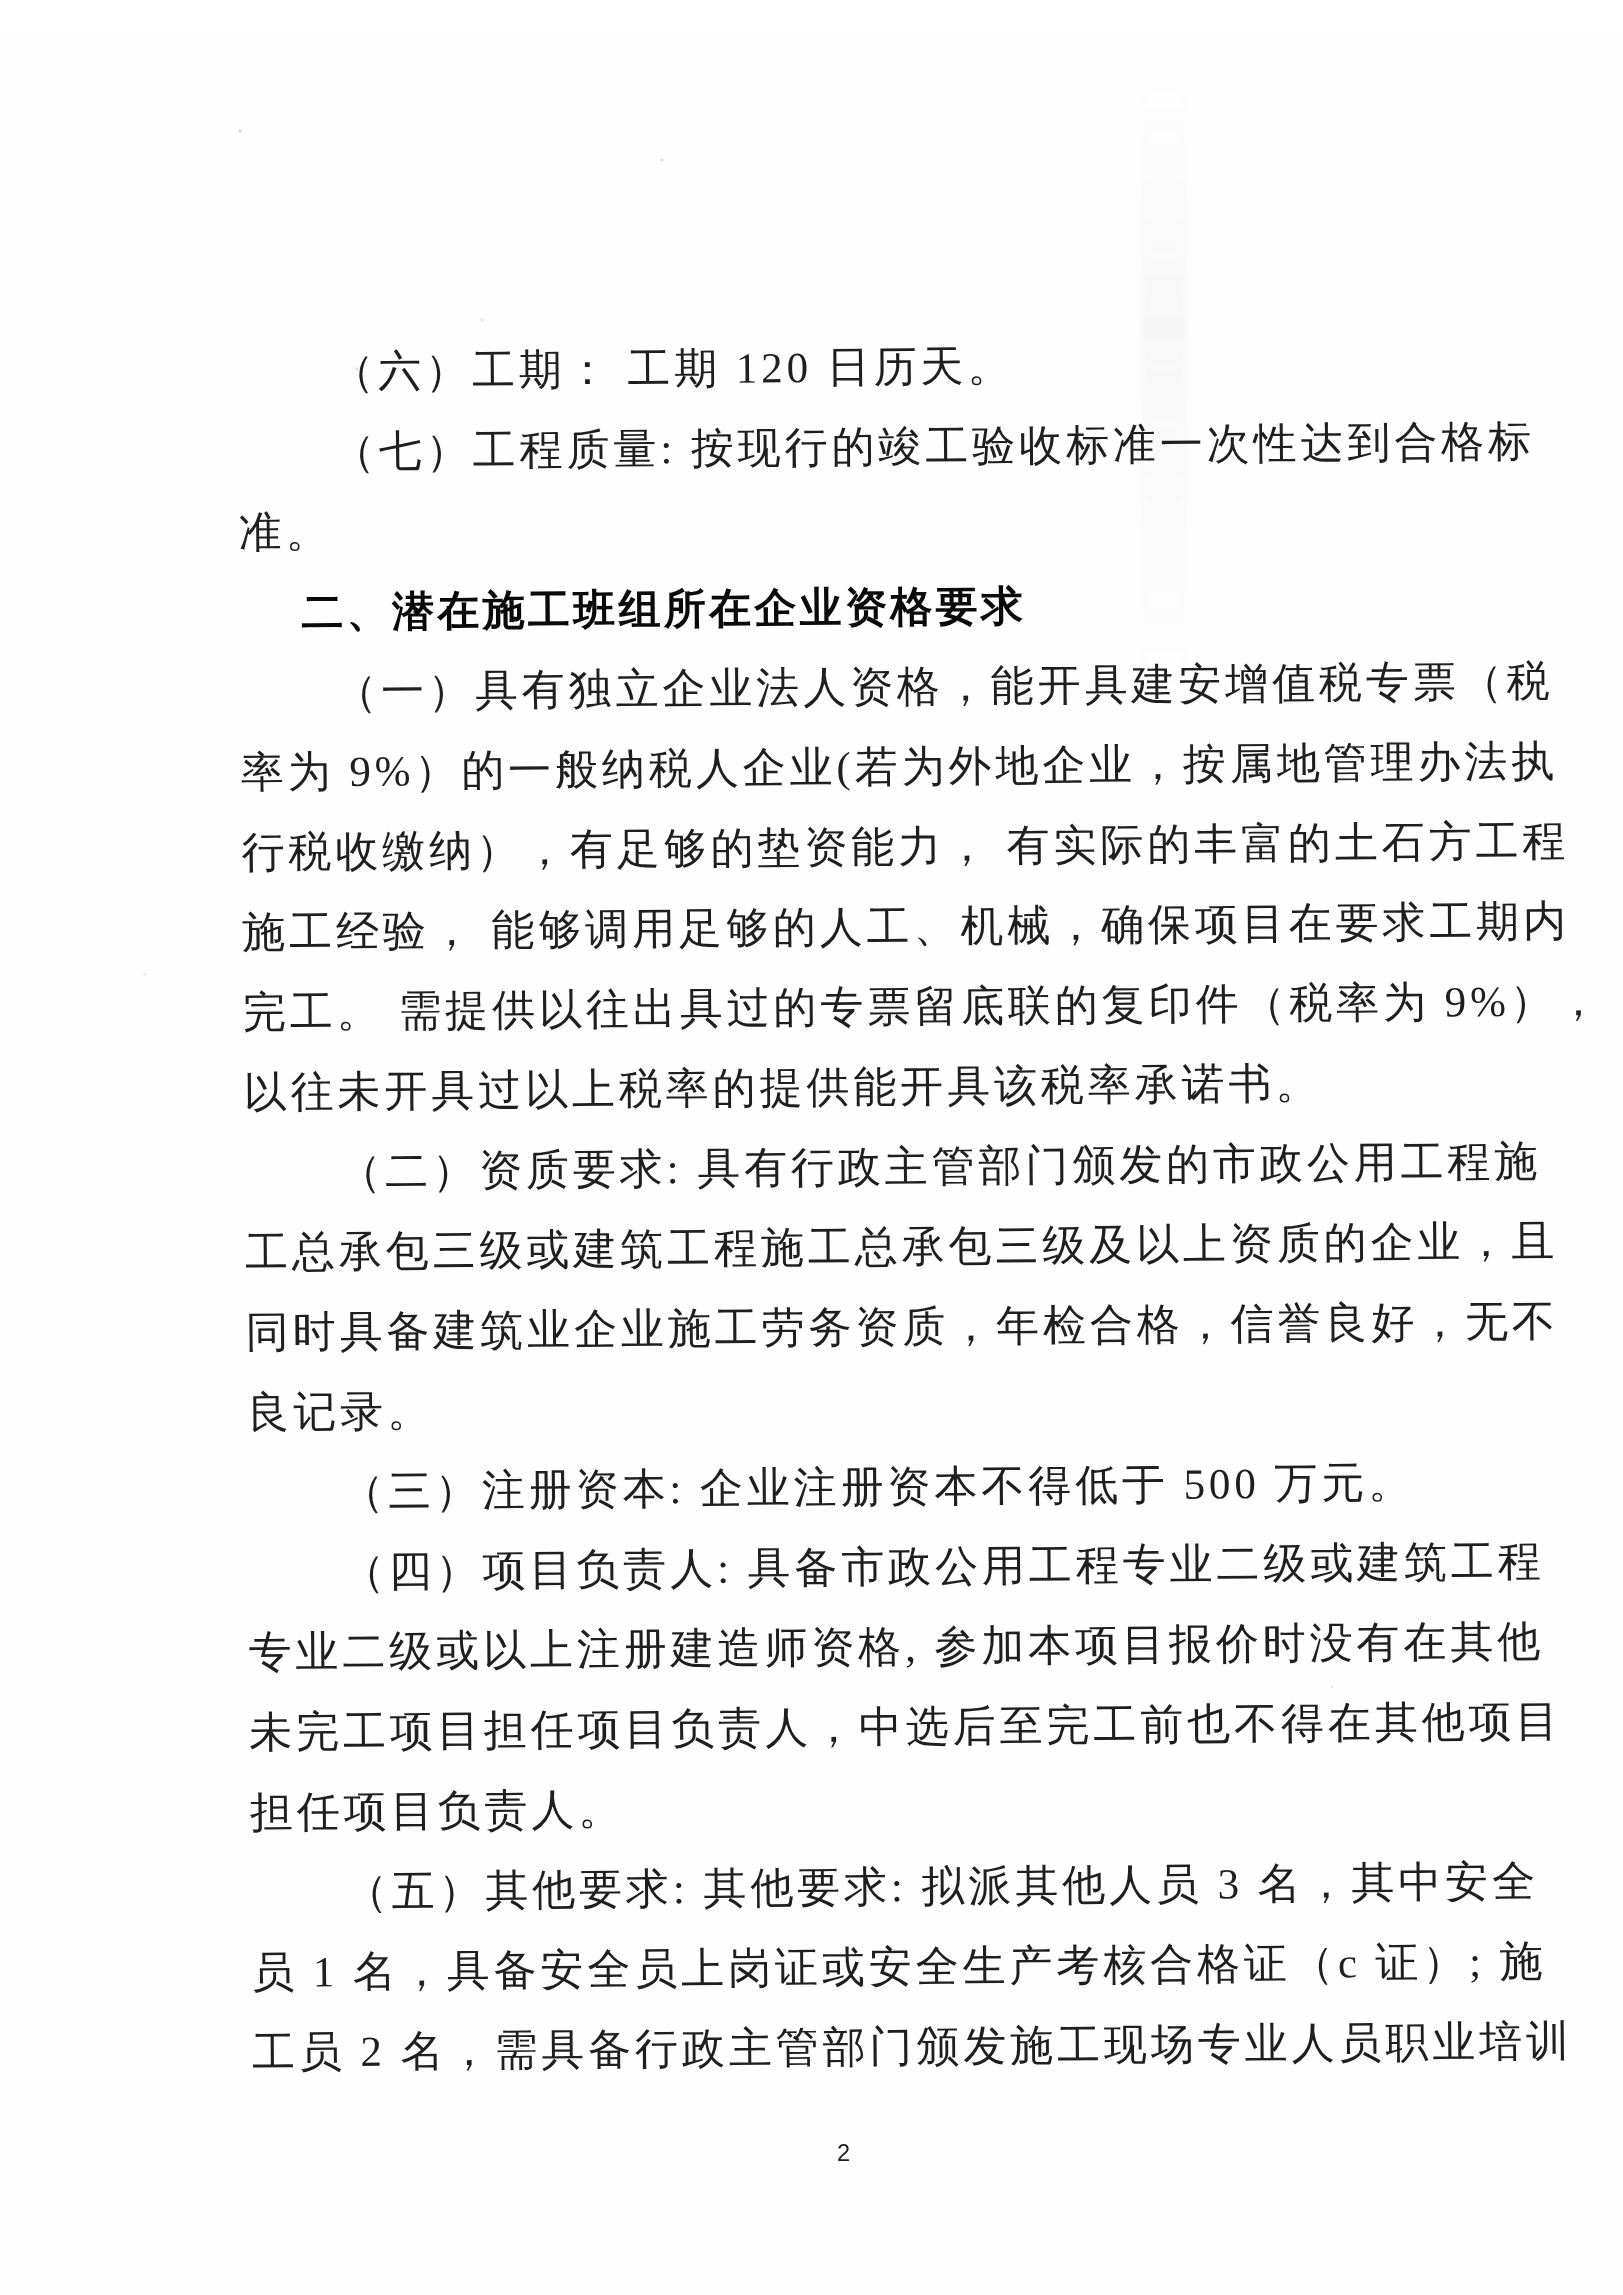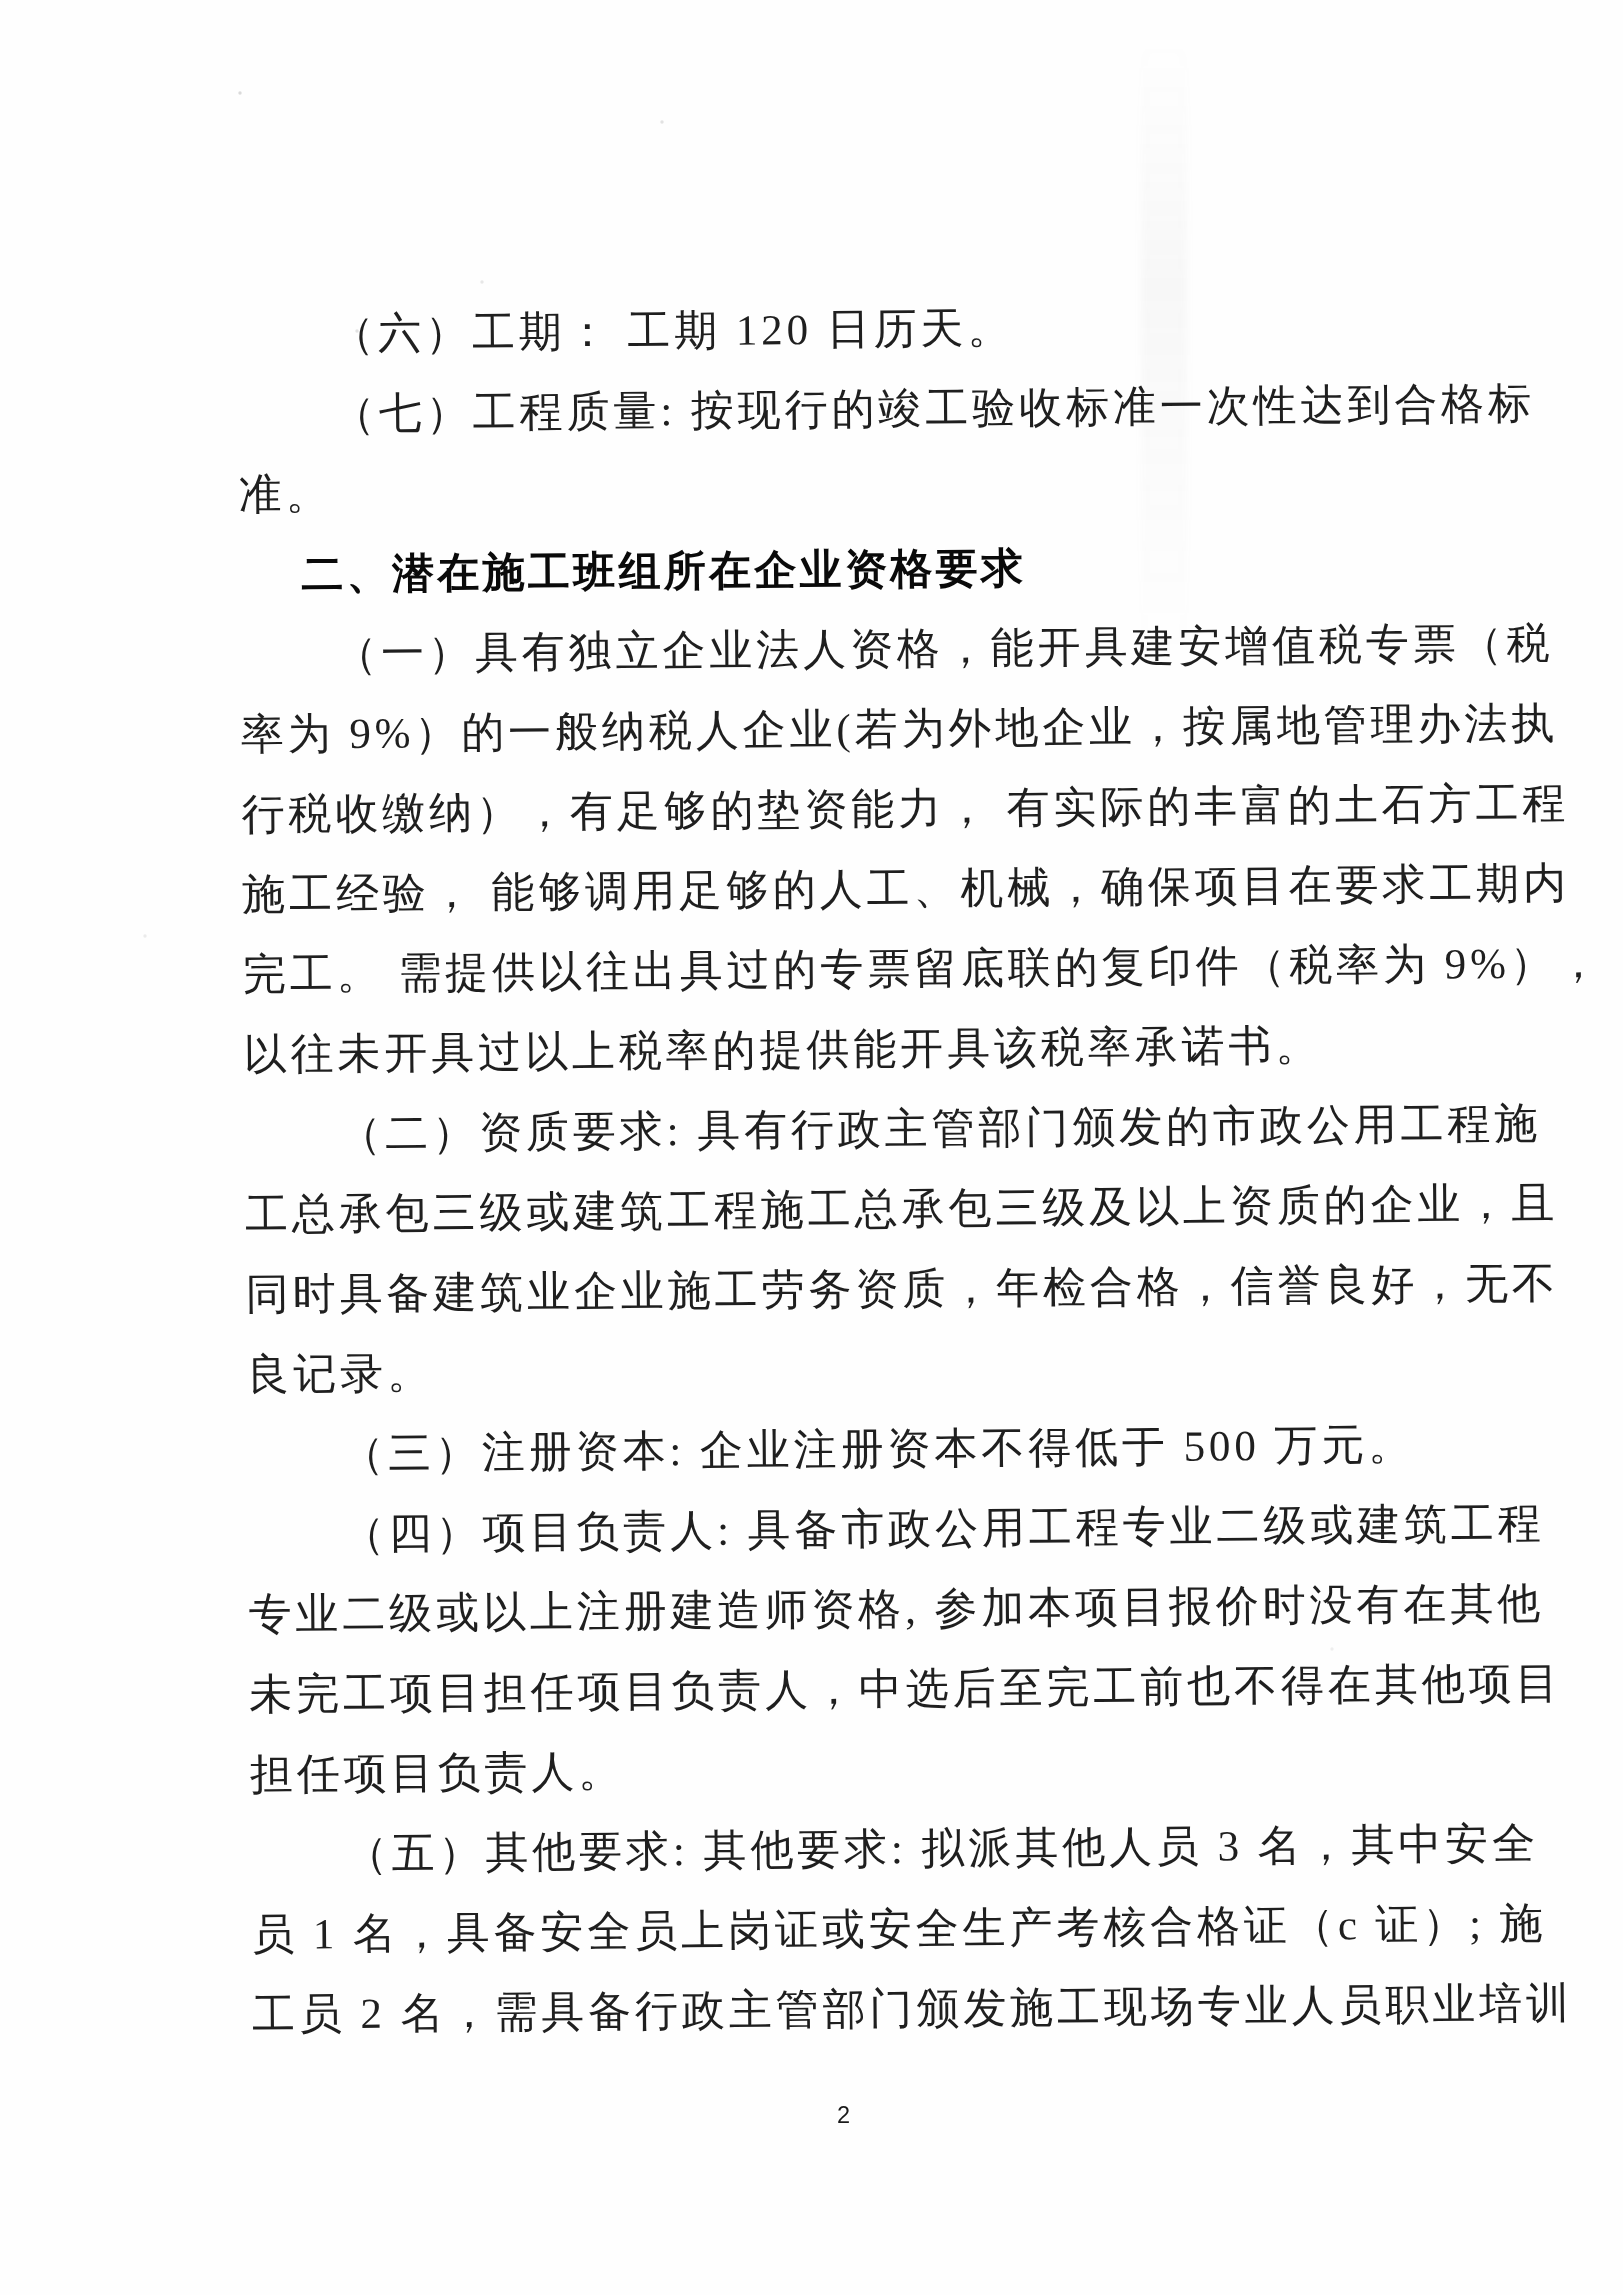--- a/index.html
+++ b/index.html
@@ -10,20 +10,21 @@
     width: 1623px;
     height: 2295px;
     position: relative;
     background: #ffffff;
     overflow: hidden;
   }
   .page {
     position: absolute;
     inset: 0;
     background: #fefefe;
+    margin-top: 38px;
   }
   
   .streak {
     position: absolute;
     left: 1141px;
     top: 39px;
     width: 46px;
     height: 621px;
     background: linear-gradient(to bottom,
       rgba(120,120,120,0) 0%,

